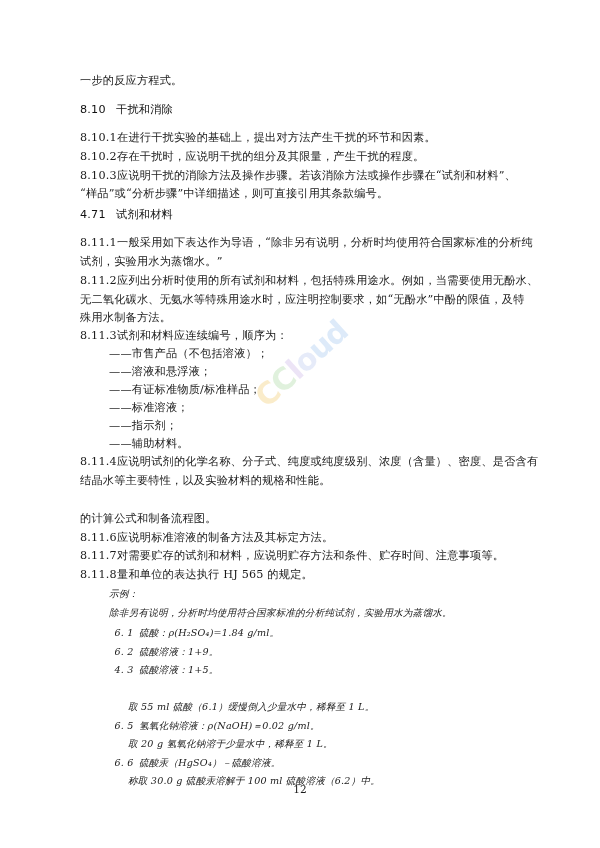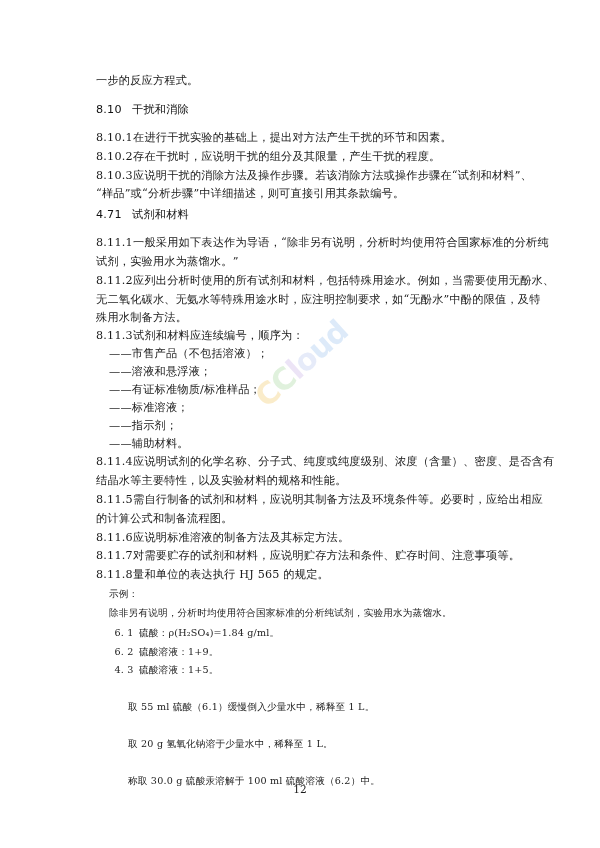--- a/index.html
+++ b/index.html
@@ -1,26 +1,26 @@
 <!DOCTYPE html>
 <html><head>
   <meta charset="utf-8">
   <style>
     html, body { margin: 0; padding: 0; }
     body {
       width: 600px; height: 848px; background: #ffffff; position: relative; overflow: hidden;
       font-family: "DejaVu Serif", "Liberation Serif", serif; color: #1a1a1a;
     }
     .page { position: absolute; left: 0; top: 0; width: 600px; height: 848px; }
-    .line { position: absolute; left: 96px; font-size: 11.2px; line-height: 14px; white-space: nowrap; letter-spacing: 0.2px; }
+    .line { position: absolute; left: 80px; font-size: 11.2px; line-height: 14px; white-space: nowrap; letter-spacing: 0.2px; }
     .heading { font-family: "DejaVu Sans", "Liberation Sans", sans-serif; font-size: 11.2px; font-weight: normal; color: #111; }
     .heading .num { display: inline-block; width: 36px; }
     .clause-num { display: inline-block; width: 37px; }
     .dash { left: 109px; }
-    .example { font-size: 9.6px; line-height: 12px; }
+    .example { font-size: 9.6px; line-height: 12px; font-style: italic; }
     .ex-indent { left: 109px; }
     .ex-num { display: inline-block; width: 30px; text-align: center; }
     .ex-sub { left: 128px; }
     .page-number { position: absolute; left: 0; width: 600px; top: 780px; text-align: center; font-size: 10.5px; }
     .watermark {
       position: absolute; left: 248px; top: 388px; transform: rotate(-42deg); transform-origin: left top;
       font-family: "DejaVu Sans", "Liberation Sans", sans-serif; font-size: 30px; font-weight: bold; letter-spacing: -1px;
       opacity: 0.35;
     }
     .watermark span:nth-child(1) { color: #f2c96b; }
@@ -72,23 +72,20 @@
   <div class="line dash" style="top:383px">——有证标准物质/标准样品；</div>
   <div class="line dash" style="top:401px">——标准溶液；</div>
   <div class="line dash" style="top:419px">——指示剂；</div>
   <div class="line dash" style="top:437px">——辅助材料。</div>
 
   <div class="line" style="top:455px">
     <span class="clause-num">8.11.4</span><span>应说明试剂的化学名称、分子式、纯度或纯度级别、浓度（含量）、密度、是否含有</span>
   </div>
   <div class="line" style="top:474px">结晶水等主要特性，以及实验材料的规格和性能。</div>
 
-  <div class="line" style="top:493px">
-    <span class="clause-num">8.11.5</span><span>需自行制备的试剂和材料，应说明其制备方法及环境条件等。必要时，应给出相应</span>
-  </div>
   <div class="line" style="top:512px">的计算公式和制备流程图。</div>
 
   <div class="line" style="top:531px">
     <span class="clause-num">8.11.6</span><span>应说明标准溶液的制备方法及其标定方法。</span>
   </div>
   <div class="line" style="top:549px">
     <span class="clause-num">8.11.7</span><span>对需要贮存的试剂和材料，应说明贮存方法和条件、贮存时间、注意事项等。</span>
   </div>
   <div class="line" style="top:568px">
     <span class="clause-num">8.11.8</span><span>量和单位的表达执行 HJ 565 的规定。</span>
@@ -101,22 +98,28 @@
     <span class="ex-num">6. 1</span><span>硫酸：ρ(H₂SO₄)=1.84 g/ml。</span>
   </div>
   <div class="line example ex-indent" style="top:646px">
     <span class="ex-num">6. 2</span><span>硫酸溶液：1+9。</span>
   </div>
   <div class="line example ex-indent" style="top:664px">
     <span class="ex-num">4. 3</span><span>硫酸溶液：1+5。</span>
   </div>
   <div class="line example ex-sub" style="top:701px">取 55 ml 硫酸（6.1）缓慢倒入少量水中，稀释至 1 L。</div>
 
+  <div class="line example ex-indent" style="top:720px">
+    <span class="ex-num">6. 5</span><span>氢氧化钠溶液：ρ(NaOH)＝0.02 g/ml。</span>
+  </div>
   <div class="line example ex-sub" style="top:738px">取 20 g 氢氧化钠溶于少量水中，稀释至 1 L。</div>
 
+  <div class="line example ex-indent" style="top:757px">
+    <span class="ex-num">6. 6</span><span>硫酸汞（HgSO₄）－硫酸溶液。</span>
+  </div>
   <div class="line example ex-sub" style="top:775px">称取 30.0 g 硫酸汞溶解于 100 ml 硫酸溶液（6.2）中。</div>
 
   <div class="page-number" style="top:783px">12</div>
 
   <div class="watermark">
     <span>C</span><span>C</span><span>l</span><span>o</span><span>ud</span>
   </div>
 </div>
 
 </body></html>

